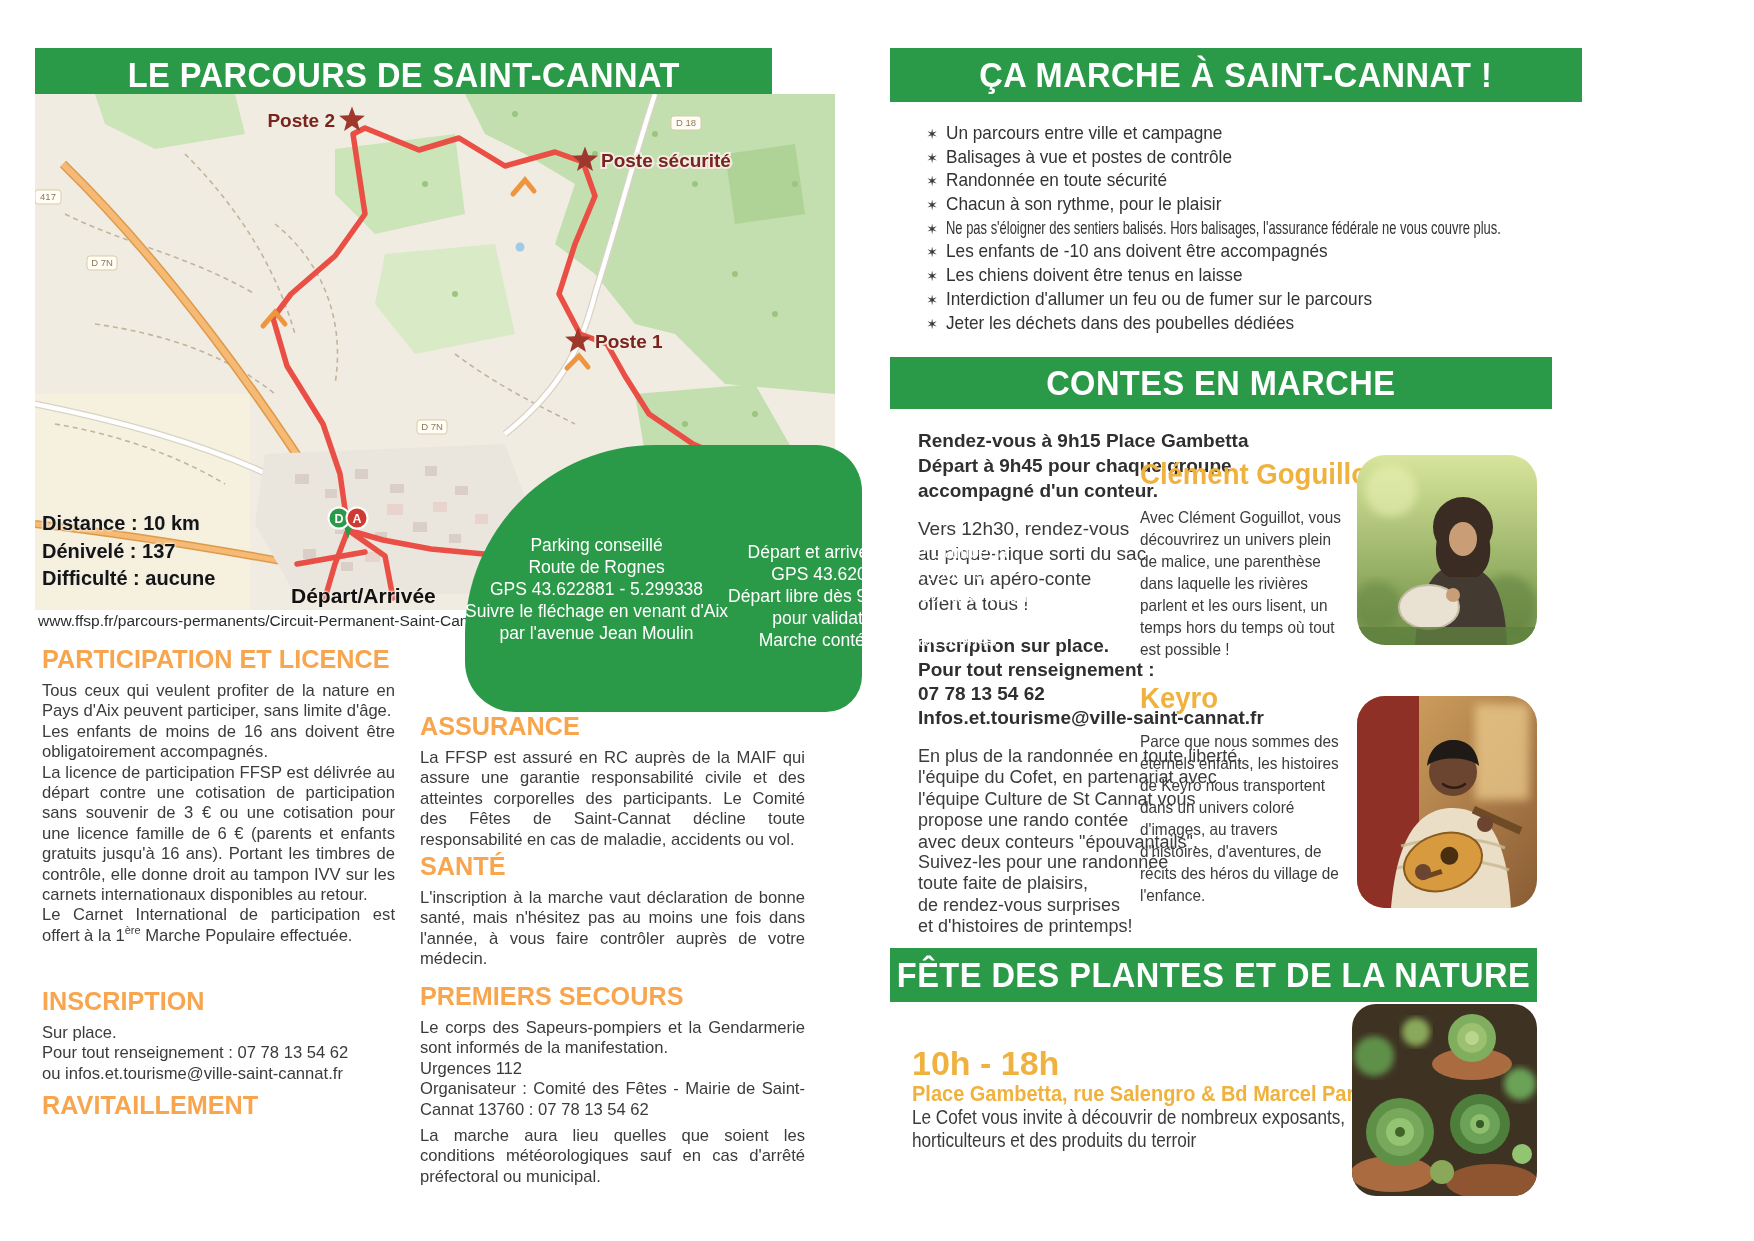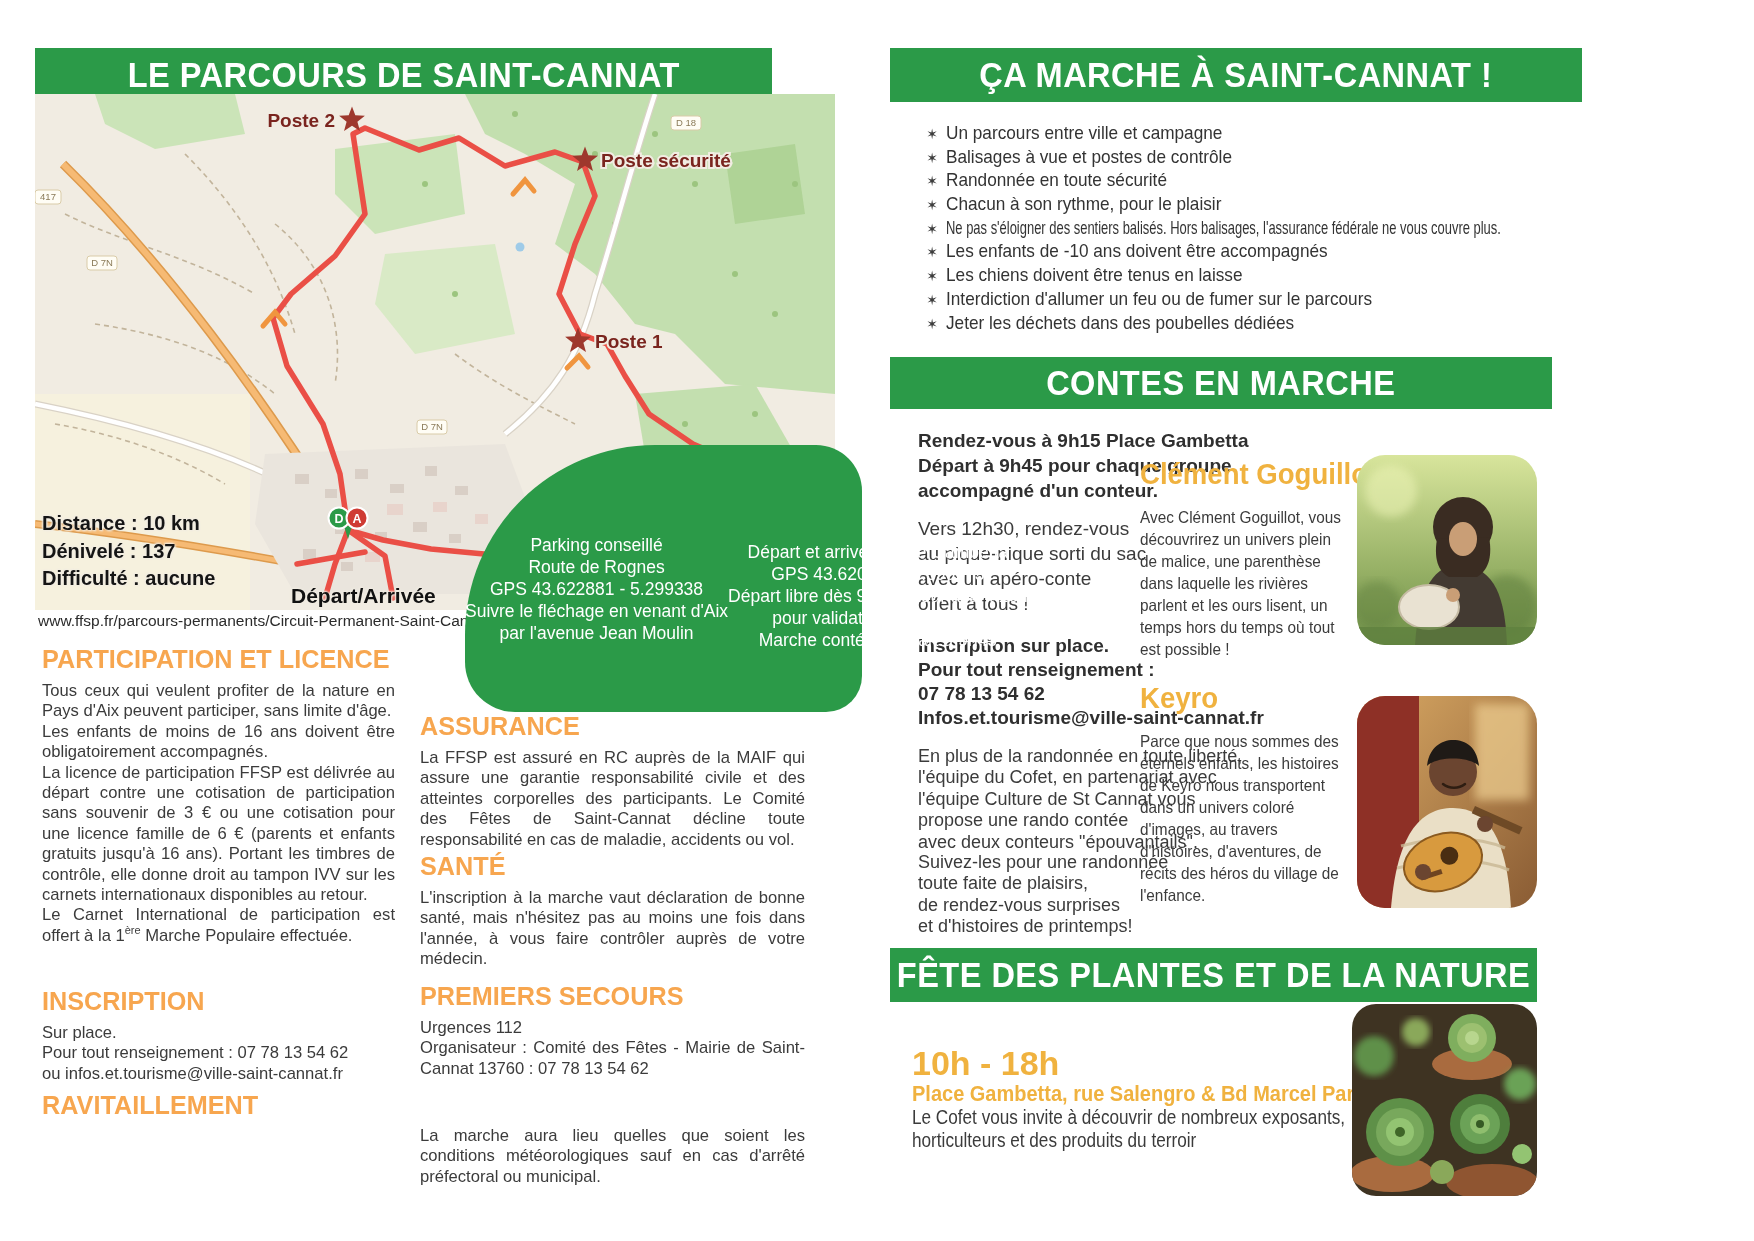--- a/index.html
+++ b/index.html
@@ -238,20 +238,21 @@
   <p class="body-txt">La FFSP est assuré en RC auprès de la MAIF qui assure une garantie responsabilité civile et des atteintes corporelles des participants. Le Comité des Fêtes de Saint-Cannat décline toute responsabilité en cas de maladie, accidents ou vol.</p>
 </div>
 
 <div class="col-block" style="left:420px;top:851px;width:385px">
   <h2 class="h-orange">SANTÉ</h2>
   <p class="body-txt">L'inscription à la marche vaut déclaration de bonne santé, mais n'hésitez pas au moins une fois dans l'année, à vous faire contrôler auprès de votre médecin.</p>
 </div>
 
 <div class="col-block" style="left:420px;top:981px;width:385px">
   <h2 class="h-orange">PREMIERS SECOURS</h2>
+  <p class="body-txt">Le corps des Sapeurs-pompiers et la Gendarmerie sont informés de la manifestation.</p>
   <p class="body-txt body-left">Urgences 112</p>
   <p class="body-txt">Organisateur : Comité des Fêtes - Mairie de Saint-Cannat 13760 : 07 78 13 54 62</p>
 </div>
 
 <div class="col-block" style="left:420px;top:1126px;width:385px">
   <p class="body-txt">La marche aura lieu quelles que soient les conditions météorologiques sauf en cas d'arrêté préfectoral ou municipal.</p>
 </div>
 
 <div class="band" style="left:890px;top:48px;width:692px;height:54px">
   <span>ÇA MARCHE À SAINT-CANNAT !</span>

